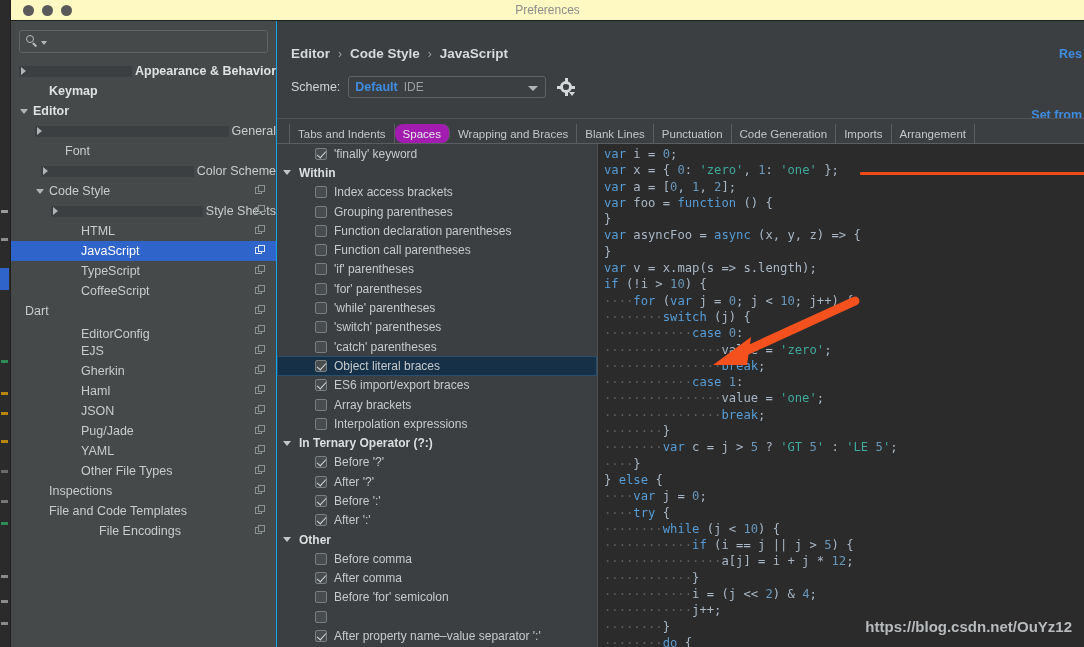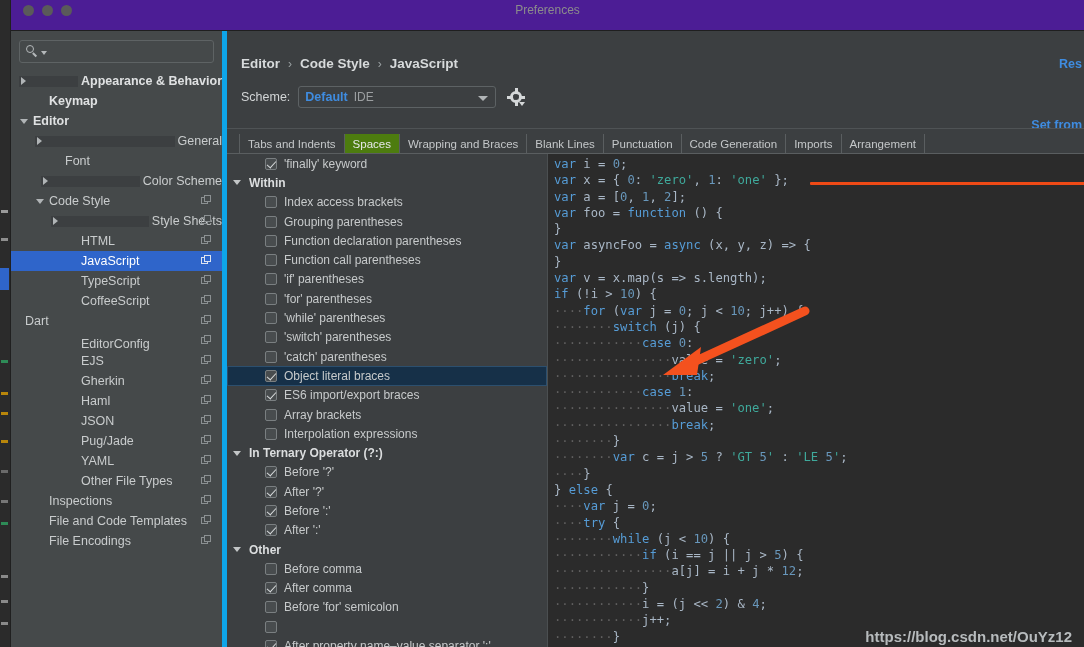--- a/index.html
+++ b/index.html
@@ -14,32 +14,32 @@
   
   .bg-sliver { position:absolute; left:0; top:0; width:10px; height:647px; background:#2b2b2b; }
   .bg-sliver .bg-line { position:absolute; left:1px; width:7px; height:3px; }
   .bg-sliver .bg-sel { position:absolute; left:0; width:9px; height:22px; background:#2f65ca; }
 
   
   .window { position:absolute; left:10px; top:0; width:1074px; height:647px;
             background:#3c3f41; border-left:1px solid #202020; }
 
   
-  .titlebar { position:relative; height:31px; background:#4c1d95;
+  .titlebar { position:relative; height:21px; background:#fef9c3;
               border-bottom:1px solid #1f1f1f; }
   .traffic { position:absolute; left:12px; top:5px; display:flex; gap:8px; }
   .traffic .dot { width:11px; height:11px; border-radius:50%; background:#5a5a5a; }
   .title-text { position:absolute; left:0; right:0; top:3px; text-align:center;
                 font-size:12px; color:#8c8c8c; }
 
   
   .body-row { display:flex; height:626px; }
 
   
-  .sidebar { width:216px; background:#45494a; border-right:5px solid #0ea5e9;
+  .sidebar { width:266px; background:#45494a; border-right:1px solid #0ea5e9;
              position:relative; overflow:hidden; }
   .search-wrap { padding:9px 8px 0 8px; }
   .search-box { height:23px; background:#45494a; border:1px solid #5e6364;
                 border-radius:3px; display:flex; align-items:center; padding:0 6px; }
   .search-icon { width:13px; height:13px; position:relative; flex:0 0 auto; }
   .search-icon .circ { position:absolute; left:0; top:0; width:8px; height:8px;
         border:1.5px solid #b4b8ba; border-radius:50%; }
   .search-icon .hdl { position:absolute; left:7px; top:7px; width:5px; height:1.5px;
         background:#b4b8ba; transform:rotate(45deg); transform-origin:left center; }
   .search-caret { width:0;height:0;border-left:3px solid transparent;border-right:3px solid transparent;
@@ -99,21 +99,21 @@
         border-left:3px solid transparent;border-right:3px solid transparent;
         border-top:4px solid #d5d8d9; }
 
   .hrule { position:absolute; left:0; right:0; top:97px; height:1px; background:#4f5355; }
 
   
   .tabs { position:absolute; left:12px; top:103px; display:flex; align-items:flex-end; }
   .tab { height:19px; padding:0 8px; font-size:11.5px; color:#c4c7c9;
          display:flex; align-items:center; border-right:1px solid #5a5e60; }
   .tab:first-child { border-left:1px solid #5a5e60; }
-  .tab.active { background:#4d7c0f; color:#e6e8e9; }
+  .tab.active { background:#a21caf; color:#e6e8e9;border-radius:8px; }
   .tabs-underline { position:absolute; left:0; right:0; top:122px; height:1px; background:#5a5e60; }
 
   
   .options { position:absolute; left:0; top:123px; width:320px; bottom:0;
              background:#3c3f41; overflow:hidden; }
   .opt-row { height:19.3px; display:flex; align-items:center; position:relative;
              font-size:12px; color:#c7cacb; white-space:nowrap; }
   .opt-row.group { font-weight:bold; color:#dcdedf; padding-left:6px; }
   .opt-row.child { padding-left:38px; }
   .opt-row.selected { background:#163048; box-shadow:inset 0 0 0 1px #2c4f6e; }
@@ -342,21 +342,21 @@
               </span>
             </div>
             <div class="tree-item" style="padding-left: 24px;">
               <span class="tw"></span>
               <span>File and Code Templates</span>
               <span class="copy-icon">
                 <span class="b1"></span>
                 <span class="b2"></span>
               </span>
             </div>
-            <div class="tree-item" style="padding-left: 24px;">
+            <div class="tree-item" style="padding-left: 33px; margin-left: 41px;">
               <span class="tw"></span>
               <span>File Encodings</span>
               <span class="copy-icon">
                 <span class="b1"></span>
                 <span class="b2"></span>
               </span>
             </div>
           </div>
       </div>
 

